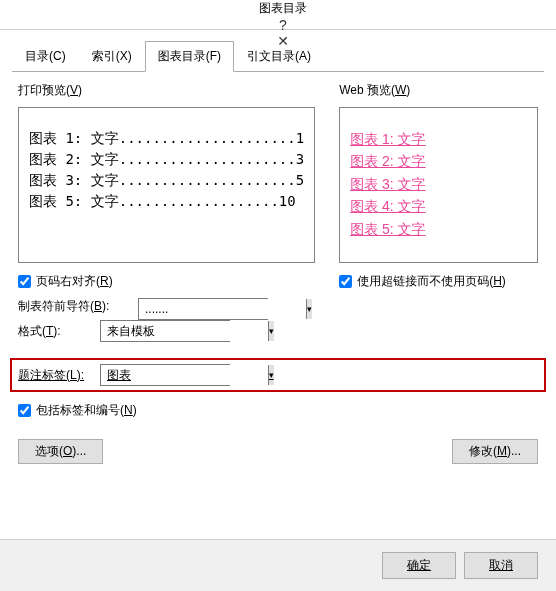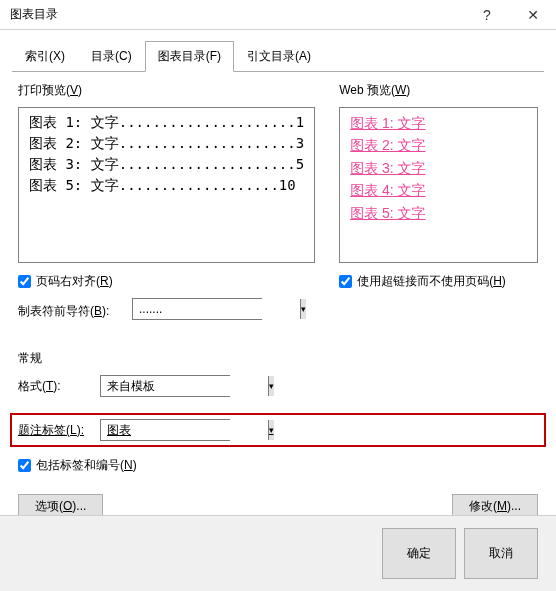--- a/index.html
+++ b/index.html
@@ -1,58 +1,58 @@
 <!DOCTYPE html>
 <html><head>
 <meta charset="utf-8">
 <style>
 * { box-sizing: border-box; margin: 0; padding: 0; }
 body { font-family: "Microsoft YaHei", "Segoe UI", sans-serif; font-size: 12px; background: #fff; width: 556px; height: 591px; overflow: hidden; }
-.titlebar { background: #fff; height: 30px; display: flex; align-items: center; padding-left: 10px; border-bottom: 1px solid #d0d0d0; }
+.titlebar { background: #fff; height: 30px; display: flex; align-items: center; padding-left: 10px; border-bottom: 1px solid #d0d0d0; flex-direction: column; }
 .titlebar-title { flex: 1; font-size: 12px; }
 .titlebar-btn { width: 46px; height: 30px; display: flex; align-items: center; justify-content: center; font-size: 14px; color: #333; cursor: pointer; }
 .tabs { display: flex; border-bottom: 1px solid #ababab; margin: 10px 12px 0; }
 .tab { padding: 6px 12px; border: 1px solid transparent; border-bottom: none; cursor: pointer; position: relative; bottom: -1px; }
 .tab.active { border-color: #ababab; background: #fff; border-bottom: 1px solid #fff; }
 .content { padding: 10px 18px; }
 .previews { display: flex; gap: 24px; }
 .preview-col { flex: 1; }
 .preview-label { margin-bottom: 8px; }
-.preview-box { border: 1px solid #828282; height: 156px; padding: 4px 10px; background: #fff; overflow: hidden; }
+.preview-box { border: 1px solid #828282; height: 156px; padding: 20px 10px; background: #fff; overflow: hidden; }
 .print-line { font-family: "SimSun", monospace; font-size: 14px; white-space: pre; line-height: 1.5; }
 .web-line { font-family: "SimSun", sans-serif; font-size: 14px; color: #ec4899; text-decoration: underline; white-space: pre; line-height: 1.6; cursor: pointer; }
 .chk-row { display: flex; align-items: center; margin-top: 10px; gap: 5px; }
 .chk-row input[type=checkbox] { width: 13px; height: 13px; }
-.row-l { margin-top: 8px; display: flex; align-items: flex-end; gap: 14px; }
+.row-l { margin-top: 8px; display: flex; align-items: flex-start; gap: 20px; }
 .row-l label { min-width: 100px; }
 .combo { display: flex; align-items: center; border: 1px solid #7a7a7a; background: #fff; height: 22px; }
 .combo-input { flex: 1; border: none; padding: 0 6px; font: inherit; outline: none; height: 100%; }
 .combo-btn { width: 18px; height: 100%; border: none; border-left: 1px solid #7a7a7a; background: #e1e1e1; display: flex; align-items: center; justify-content: center; font-size: 9px; cursor: pointer; }
 .section-hdr { margin-top: 30px; margin-bottom: 8px; }
 .form-row { display: flex; align-items: center; margin-bottom: 8px; }
 .form-row label { width: 82px; }
 .highlight-box { border: 2px solid #c00000; padding: 4px 6px; margin: 16px -8px 6px -8px; text-decoration: underline; }
 .btn-row-r { display: flex; justify-content: space-between; gap: 8px; margin-top: 20px; }
 .btn { padding: 3px 16px; border: 1px solid #adadad; background: #e1e1e1; cursor: pointer; font: inherit; }
 .footer { border-top: 1px solid #d0d0d0; padding: 12px 18px; display: flex; justify-content: flex-end; gap: 8px; position: absolute; bottom: 0; left: 0; right: 0; background: #f0f0f0; }
-.footer .btn { padding: 16px 24px; }
+.footer .btn { padding: 4px 24px; text-decoration: underline; }
 .u { text-decoration: underline; }
 </style>
 </head>
 <body>
 
 <div class="titlebar">
   <span class="titlebar-title">图表目录</span>
   <div class="titlebar-btn">?</div>
   <div class="titlebar-btn close">✕</div>
 </div>
 
 <div class="tabs">
+  <div class="tab">目录(C)</div>
   <div class="tab">索引(X)</div>
-  <div class="tab">目录(C)</div>
   <div class="tab active">图表目录(F)</div>
   <div class="tab">引文目录(A)</div>
 </div>
 
 <div class="content">
   <div class="previews">
     <div class="preview-col">
       <div class="preview-label"><span>打印预览</span>(<span class="u">V</span>)</div>
       <div class="preview-box">
         <div class="print-line">图表 1: 文字.....................1</div>
@@ -81,21 +81,20 @@
         <div class="web-line">图表 4: 文字</div>
         <div class="web-line">图表 5: 文字</div>
       </div>
       <div class="chk-row">
           <input type="checkbox" checked="" style="">
           <label><span>使用超链接而不使用页码</span>(<span class="u">H</span>)</label>
         </div>
     </div>
   </div>
 
-  <div class="section-hdr">常规</div>
 
   <div class="form-row">
     <label><span>格式</span>(<span class="u">T</span>):</label>
     <div class="combo" style="width:130px">
       <input class="combo-input" value="来自模板" style="">
       <button class="combo-btn">▾</button>
     </div>
   </div>
 
   <div class="highlight-box">

